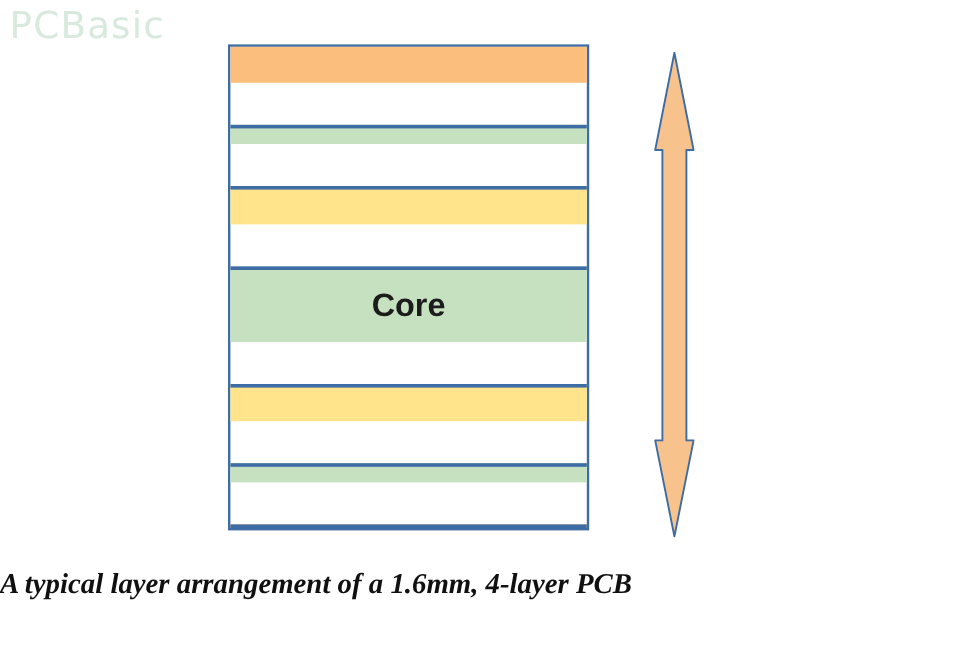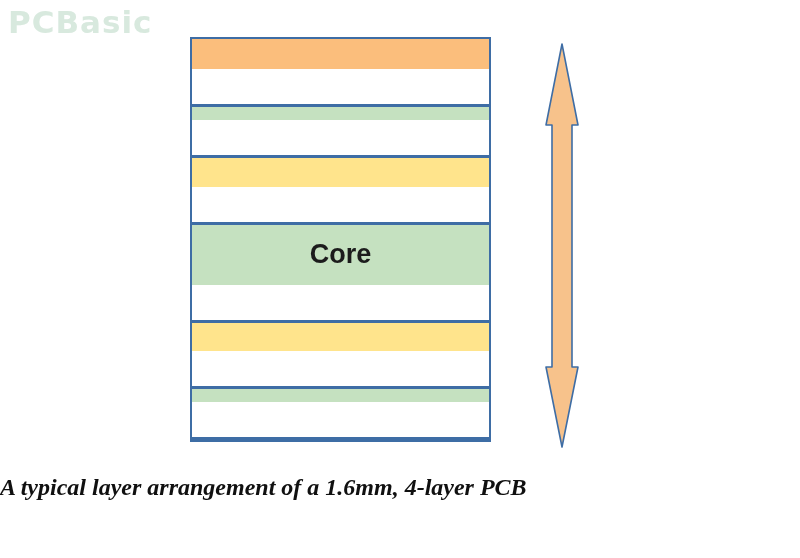--- a/index.html
+++ b/index.html
@@ -9,21 +9,21 @@
     height: 558px;
     background: #ffffff;
     font-family: "Liberation Sans", sans-serif;
     overflow: hidden;
   }
   .logo {
     position: absolute;
     left: 8px;
     top: 4px;
     font-family: "DejaVu Sans", sans-serif;
-    font-weight: 700;
+    font-weight: 400;
     font-size: 31px;
     letter-spacing: 1px;
     user-select: none;
   }
   .stack {
     position: absolute;
     left: 190px;
     top: 37px;
     width: 301px;
     height: 405px;

